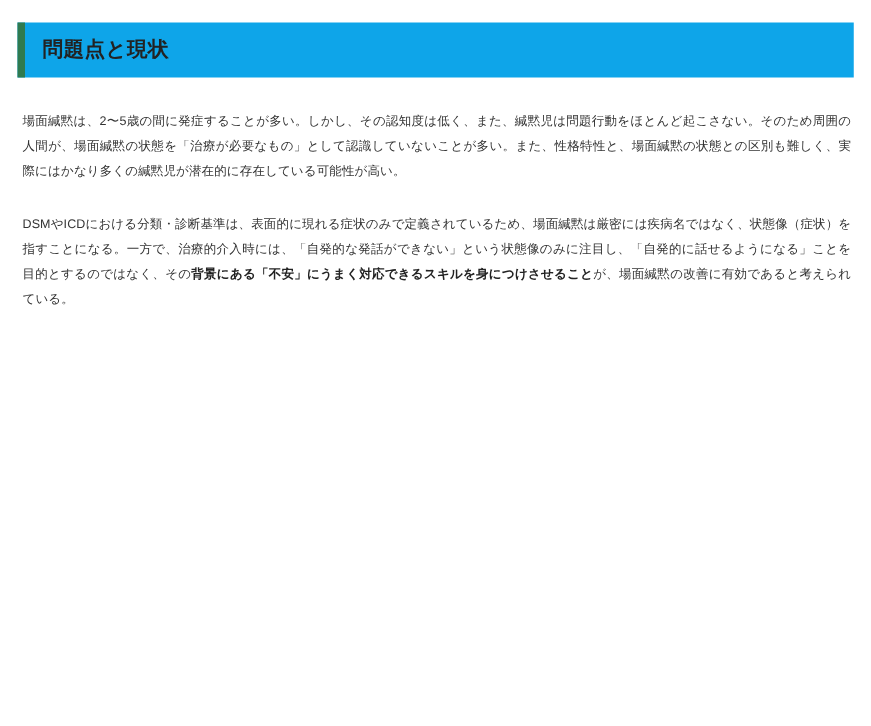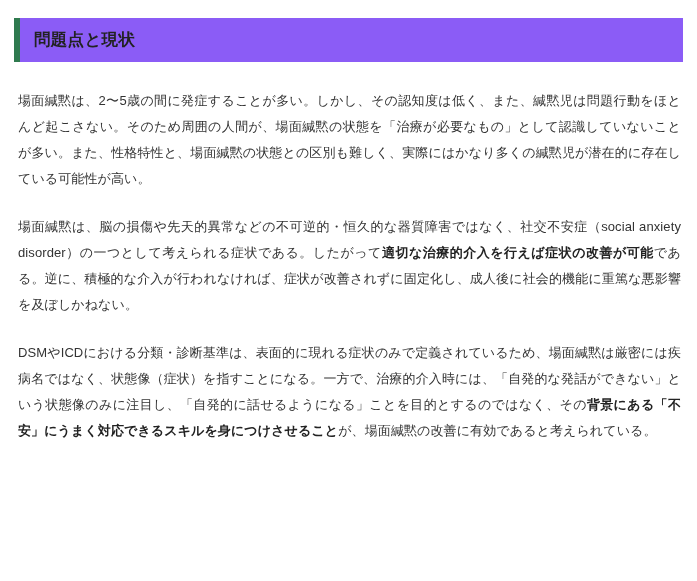--- a/index.html
+++ b/index.html
@@ -13,36 +13,36 @@
     font-family: "Liberation Sans", "DejaVu Sans", sans-serif;
     color: #333333;
     overflow: hidden;
   }
   .page {
     width: 697px;
     box-sizing: border-box;
     padding: 0;
   }
   .section-heading {
-    background: #8b5cf6;
+    background: #0ea5e9;
     border-left: 6px solid #2f7a4f;
     margin: 18px 14px 0 14px;
     padding: 11px 0 11px 14px;
     font-size: 16.5px;
     font-weight: bold;
     color: #222222;
     letter-spacing: 0.3px;
     font-family: Liberation Serif, serif;
   }
   .body-copy {
     padding: 0 16px 0 18px;
     margin-top: 26px;
   }
   .para {
-    font-size: 13px;
+    font-size: 10px;
     line-height: 2.0;
     color: #333333;
     margin: 0 0 22px 0;
     text-align: justify;
     text-justify: inter-ideograph;
     letter-spacing: 0.1px;
   }
   .para:last-child {
     margin-bottom: 0;
   }
@@ -53,17 +53,16 @@
 </style>
 </head>
 <body>
 
 <div class="page">
 
   <div class="section-heading">問題点と現状</div>
 
   <div class="body-copy">
     <p class="para"><span>場面緘黙は、2〜5歳の間に発症することが多い。しかし、その認知度は低く、また、緘黙児は問題行動をほとんど起こさない。そのため周囲の人間が、場面緘黙の状態を「治療が必要なもの」として認識していないことが多い。また、性格特性と、場面緘黙の状態との区別も難しく、実際にはかなり多くの緘黙児が潜在的に存在している可能性が高い。</span></p>
-    <p class="para"><span>場面緘黙は、脳の損傷や先天的異常などの不可逆的・恒久的な器質障害ではなく、社交不安症（social anxiety disorder）の一つとして考えられる症状である。したがって</span><b>適切な治療的介入を行えば症状の改善が可能</b><span>である。逆に、積極的な介入が行われなければ、症状が改善されずに固定化し、成人後に社会的機能に重篤な悪影響を及ぼしかねない。</span></p>
     <p class="para"><span>DSMやICDにおける分類・診断基準は、表面的に現れる症状のみで定義されているため、場面緘黙は厳密には疾病名ではなく、状態像（症状）を指すことになる。一方で、治療的介入時には、「自発的な発話ができない」という状態像のみに注目し、「自発的に話せるようになる」ことを目的とするのではなく、その</span><b>背景にある「不安」にうまく対応できるスキルを身につけさせること</b><span>が、場面緘黙の改善に有効であると考えられている。</span></p>
   </div>
 
 </div>
 
 </body></html>

